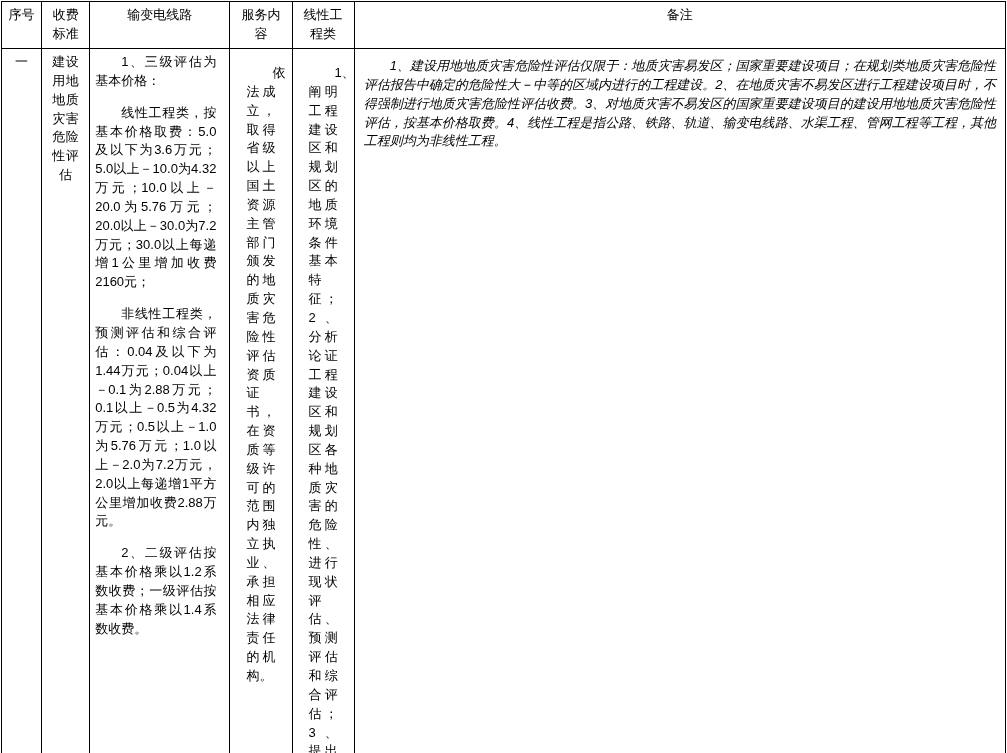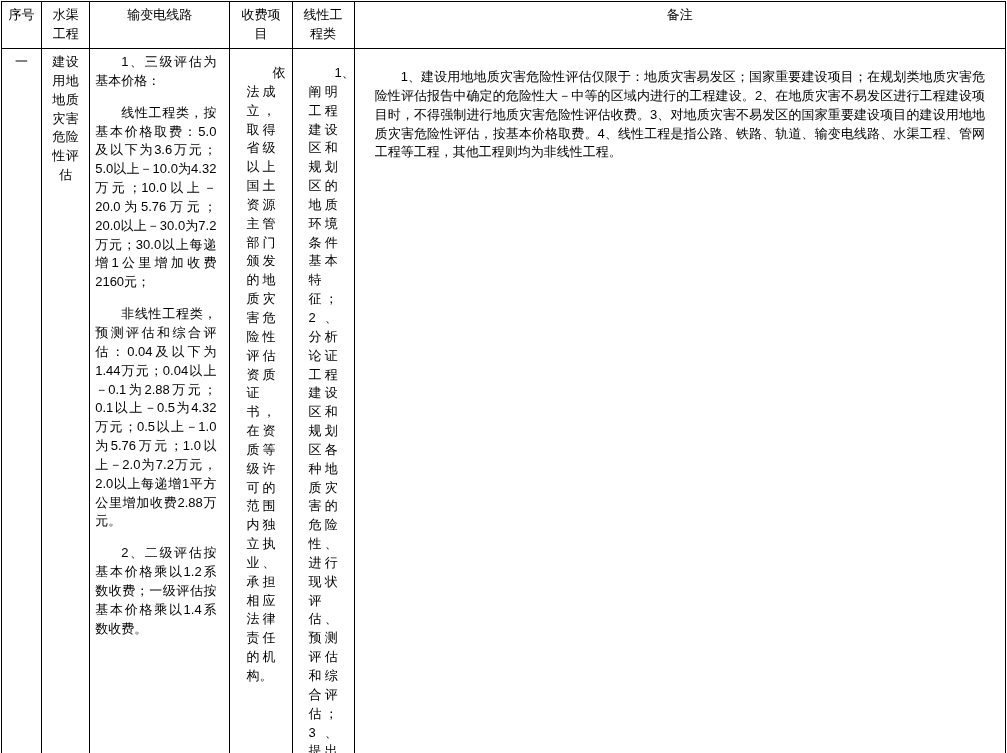--- a/index.html
+++ b/index.html
@@ -81,43 +81,44 @@
     margin: 11px;
     text-indent: 2em;
   }
   td.remark {
     text-align: justify;
     font-size: 13px;
     line-height: 1.6;
     vertical-align: middle;
   }
   td.remark p {
-    margin: 15px;
+    margin: 4px;
     text-indent: 2em;
+    font-style: italic;
   }
 </style>
 </head>
 <body>
 
 <div class="page">
   <table class="fee-table">
     <colgroup>
       <col class="c-seq">
       <col class="c-item">
       <col class="c-standard">
       <col class="c-agency">
       <col class="c-service">
       <col class="c-remark">
     </colgroup>
     <thead>
       <tr>
         <th>序号</th>
-        <th>水渠工程</th>
+        <th>收费标准</th>
         <th>输变电线路</th>
-        <th>收费项目</th>
+        <th>服务内容</th>
         <th>线性工程类</th>
         <th>备注</th>
       </tr>
     </thead>
     <tbody>
       <tr>
         <td class="seq">一</td>
         <td class="item">建设用地地质灾害危险性评估</td>
         <td class="standard">
           <p>1、三级评估为基本价格：</p>

